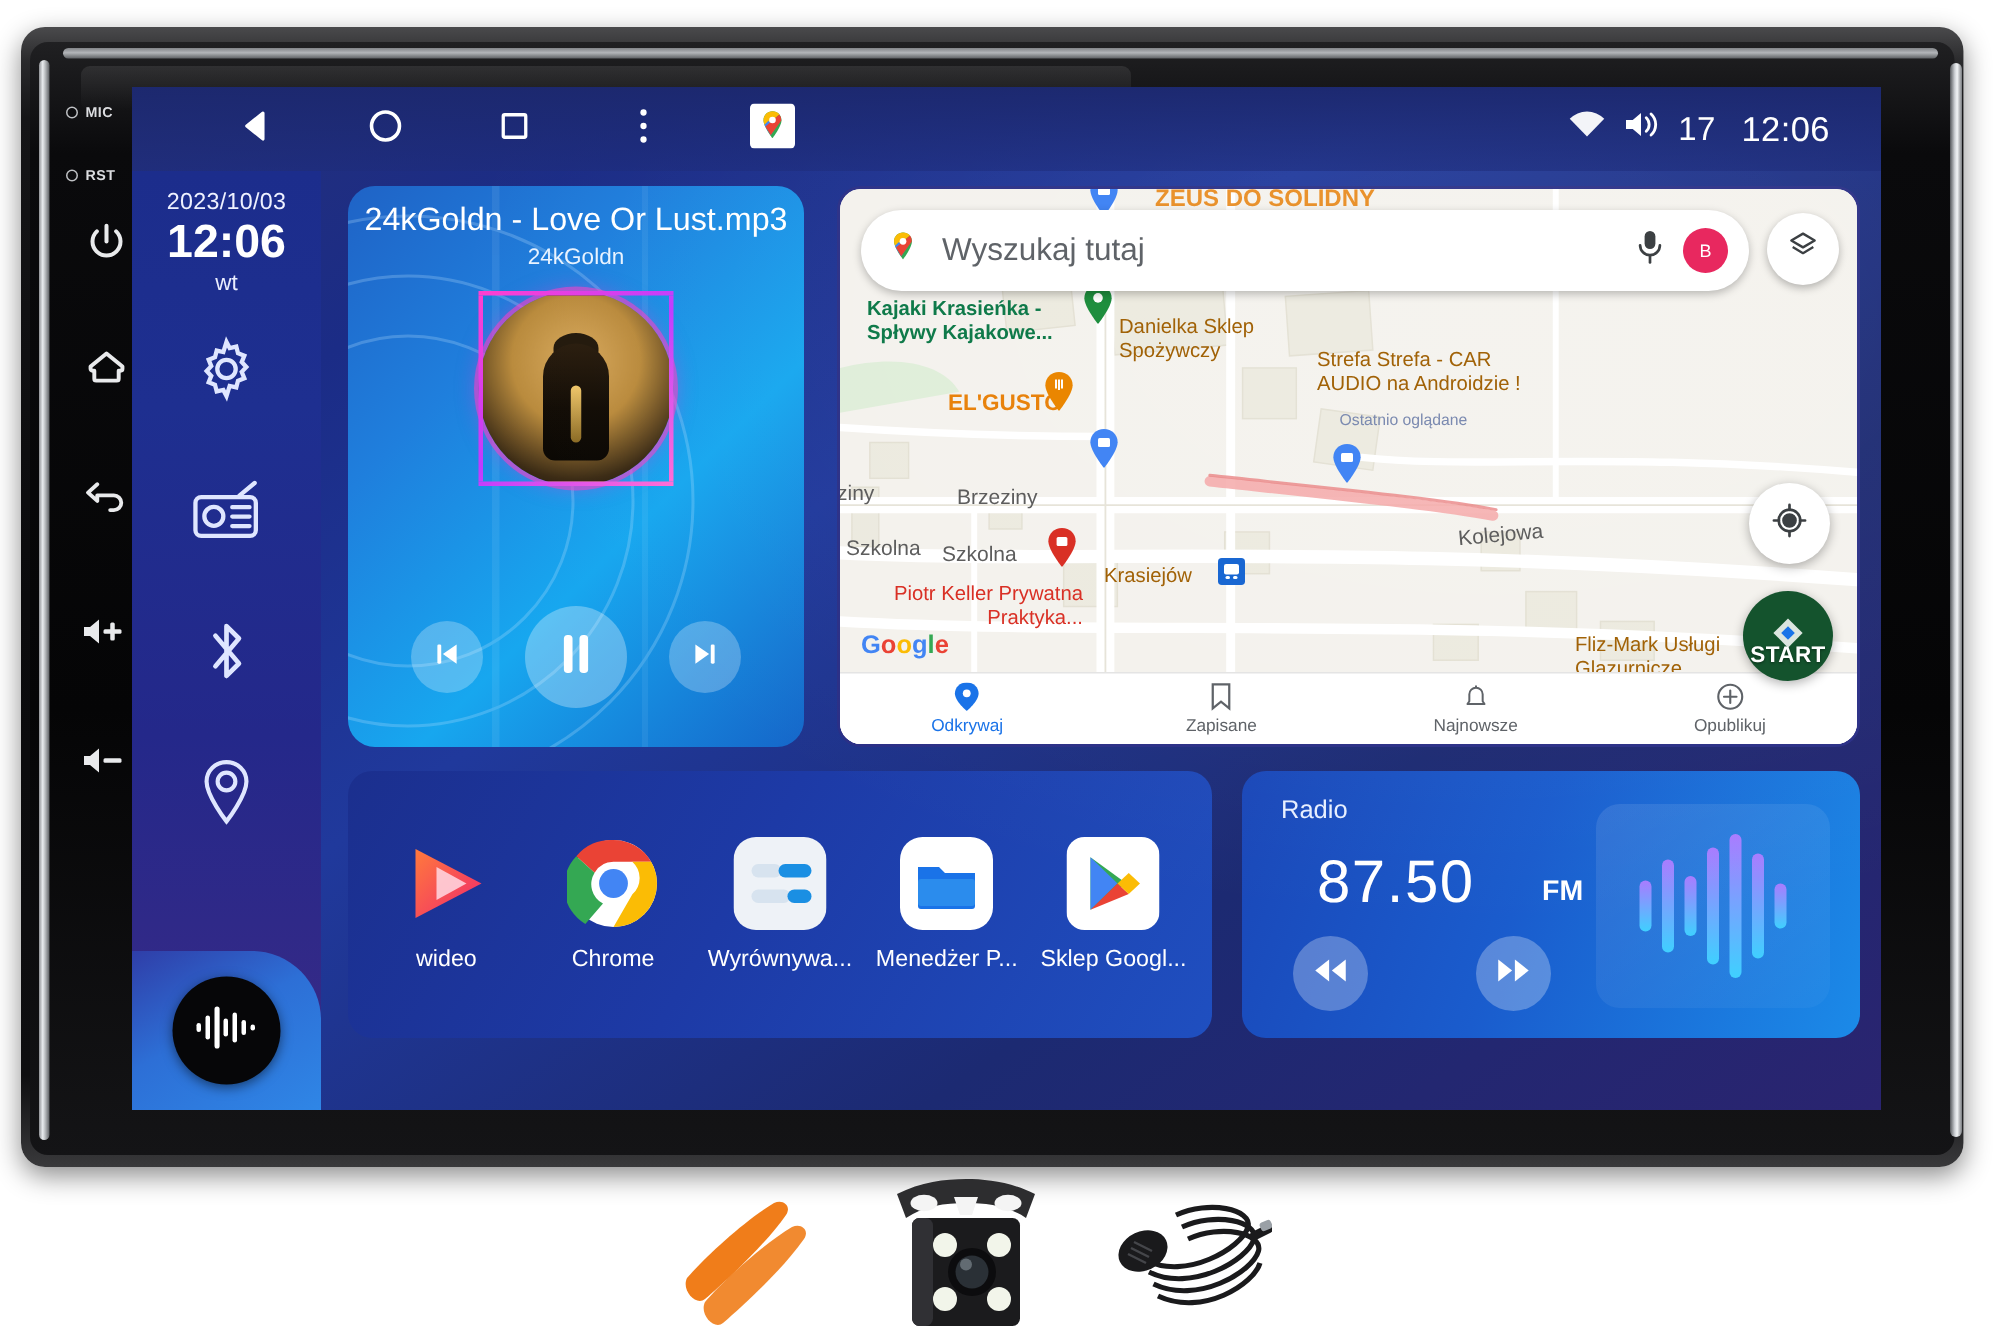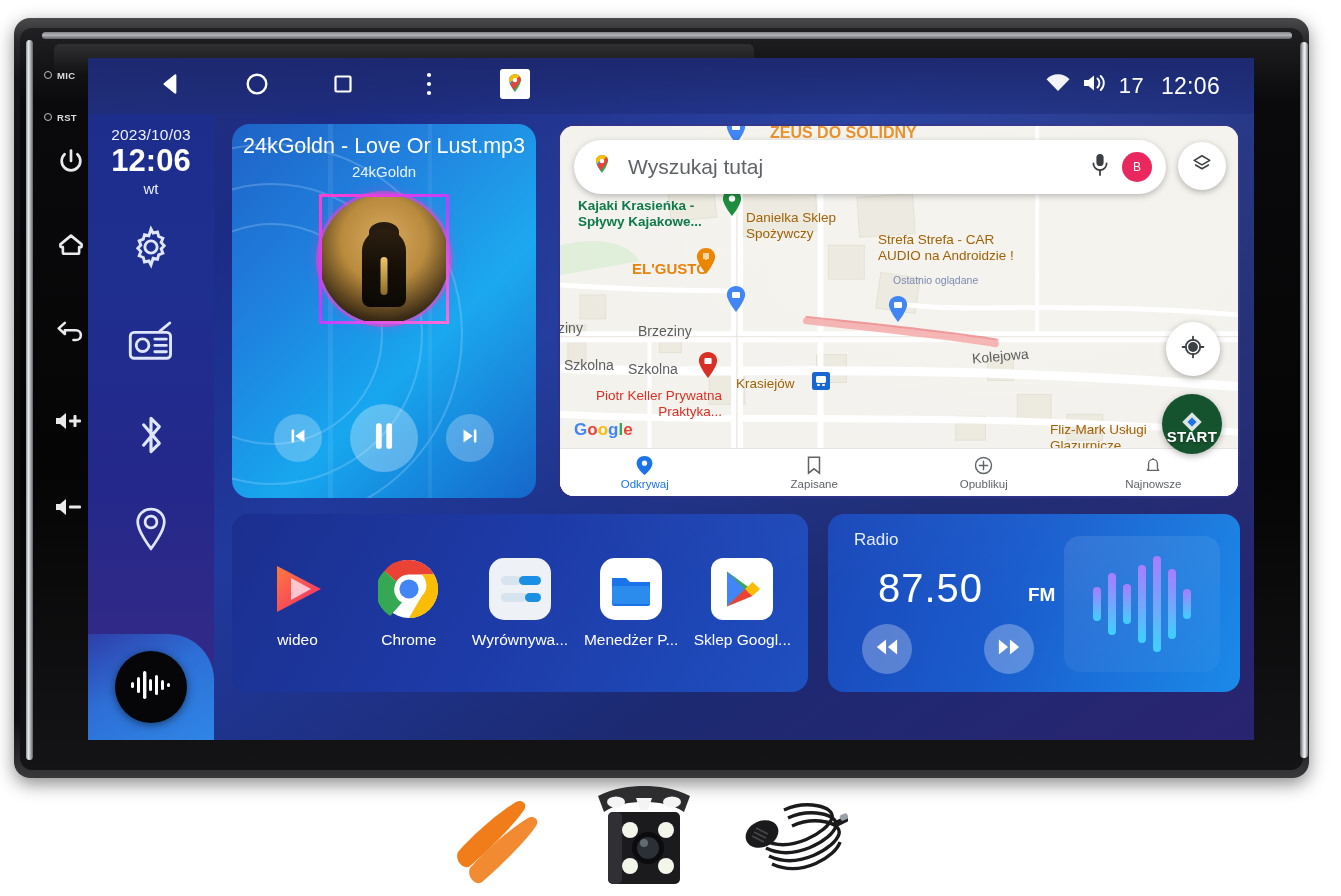--- a/index.html
+++ b/index.html
@@ -653,34 +653,34 @@
           <div class="item">
             <span>
               <svg width="16" height="19" viewBox="0 0 16 19" fill="none" stroke="#5f6368" stroke-width="1.5">
                   <path d="M2.5 1.2h11v16l-5.5-4.4-5.5 4.4z"></path>
                 </svg>
             </span>
             <span>Zapisane</span>
           </div>
           <div class="item">
             <span>
+              <svg width="16" height="19" viewBox="0 0 18 20" fill="none" stroke="#5f6368" stroke-width="1.5" stroke-linejoin="round">
+                  <path d="M9 1.5v1.6M4 8.2a5 5 0 0 1 10 0v5.2l1.4 2H2.6L4 13.4z"></path>
+                </svg>
+            </span>
+            <span>Najnowsze</span>
+          </div>
+          <div class="item">
+            <span>
               <svg width="19" height="19" viewBox="0 0 20 20" fill="none" stroke="#5f6368" stroke-width="1.5">
                   <circle cx="10" cy="10" r="8.4"></circle>
                   <path d="M10 5.6v8.8M5.6 10h8.8" stroke-linecap="round"></path>
                 </svg>
             </span>
             <span>Opublikuj</span>
-          </div>
-          <div class="item">
-            <span>
-              <svg width="16" height="19" viewBox="0 0 18 20" fill="none" stroke="#5f6368" stroke-width="1.5" stroke-linejoin="round">
-                  <path d="M9 1.5v1.6M4 8.2a5 5 0 0 1 10 0v5.2l1.4 2H2.6L4 13.4z"></path>
-                </svg>
-            </span>
-            <span>Najnowsze</span>
           </div>
         </div>
       </div>
 
       <div class="apps">
         <div class="app">
           <span class="app-ic">
             <svg width="62" height="62" viewBox="0 0 62 62">
               <defs>
                   <linearGradient id="vg" x1="0" y1="0" x2="1" y2="1">

